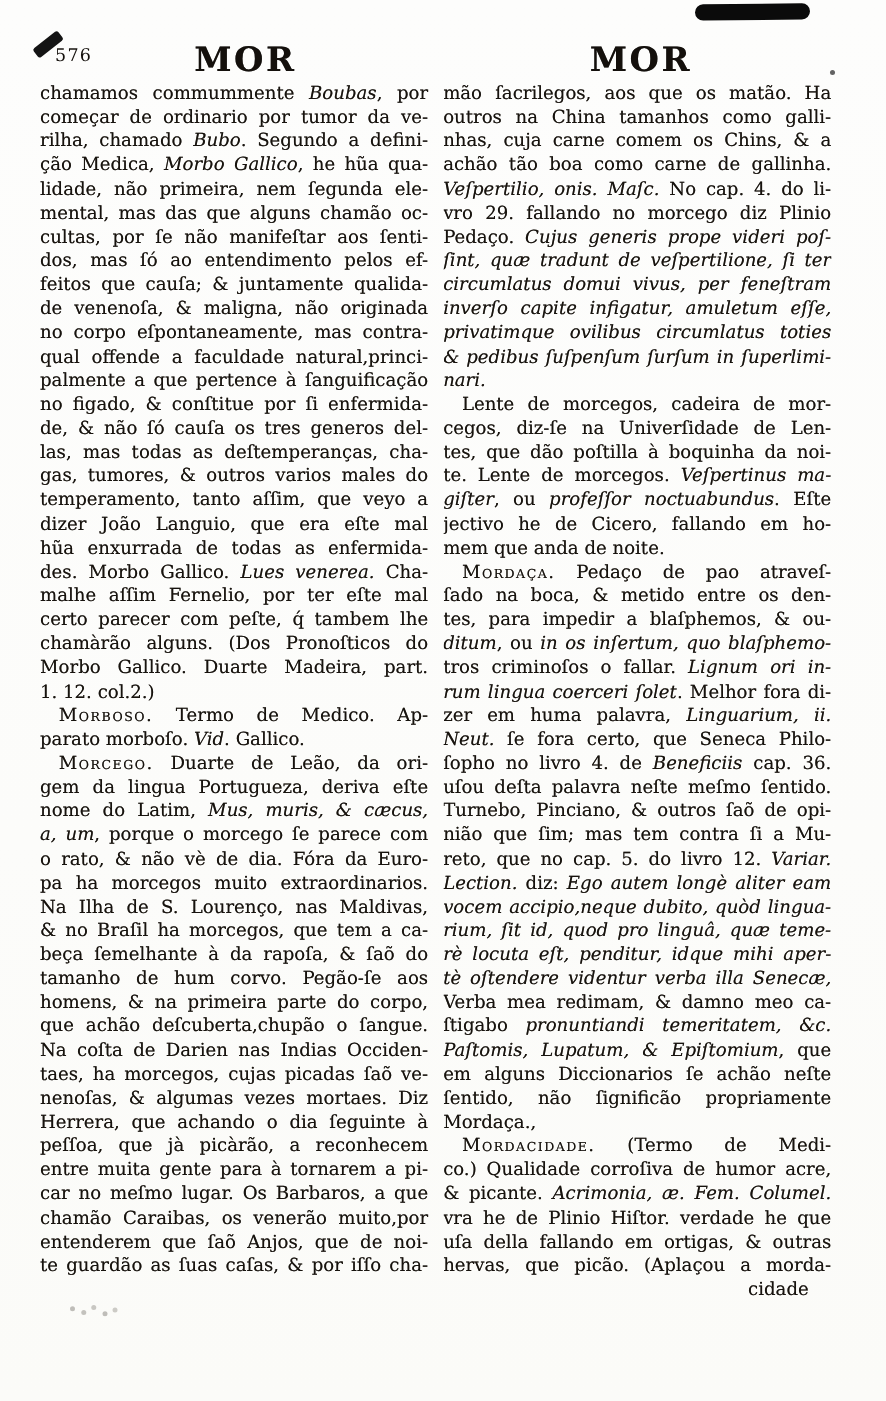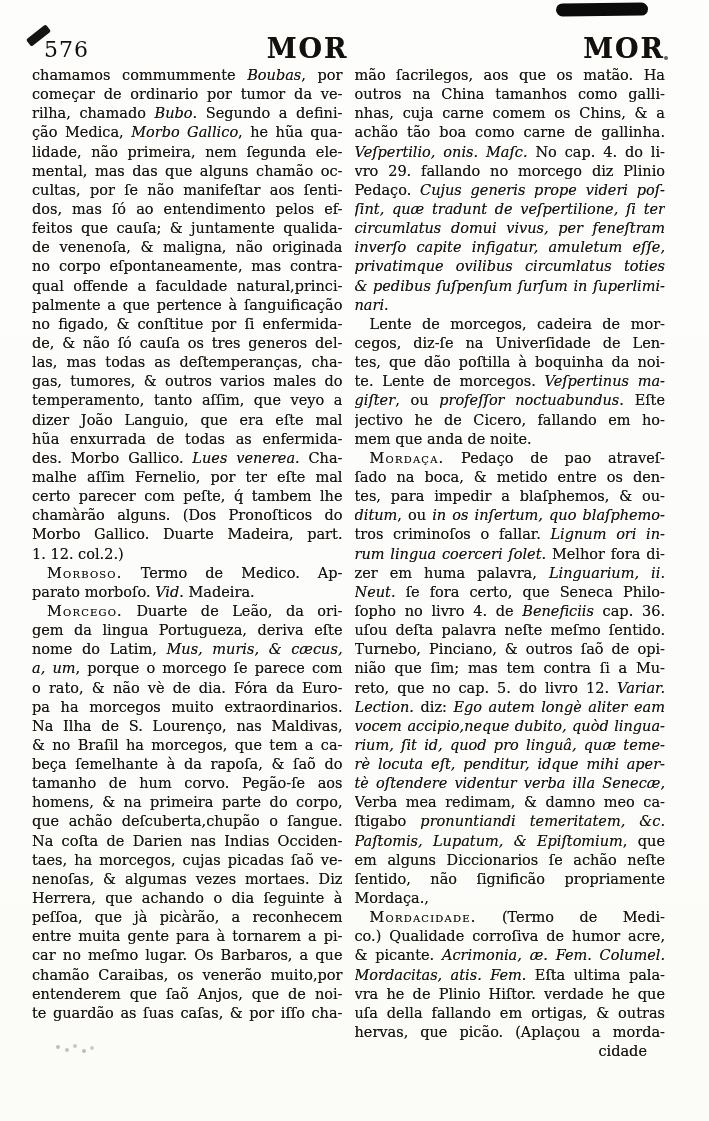--- a/index.html
+++ b/index.html
@@ -9,24 +9,24 @@
     margin:0;
     background:linear-gradient(180deg,#fdfdfc 0%,#fcfcfa 60%,#fbfbf8 100%);
     overflow:hidden;
     font-family:"DejaVu Serif","Liberation Serif",serif;
     color:#17130e;
   }
   
   .header{position:absolute;top:33px;left:0;right:0;height:32px;}
   .page-number{
     position:absolute;left:44px;top:4px;
-    font-size:22px;letter-spacing:1px;color:#14100c;
+    font-size:14px;letter-spacing:1px;color:#14100c;
   }
   .heads{position:absolute;left:44px;right:44px;top:0;display:flex;gap:12px;}
-  .head-cell{flex:1;text-align:right;}
+  .head-cell{flex:1;text-align:center;}
   .running-head{
     font-size:27px;font-weight:700;letter-spacing:2px;color:#14100c;
     text-shadow:0 0 0.5px rgba(0,0,0,.55);
   }
   
   .cols{position:absolute;top:66px;left:32px;right:44px;display:flex;gap:12px;}
   .col{flex:1;min-width:0;}
   .line{
     height:19.15px;overflow:hidden;
     font-size:14.5px;line-height:19.15px;
@@ -102,21 +102,21 @@
         <div class="line"><span>temperamento, tanto aſſim, que veyo a</span></div>
         <div class="line"><span>dizer João Languio, que era eſte mal</span></div>
         <div class="line"><span>hũa enxurrada de todas as enfermida-</span></div>
         <div class="line"><span>des. Morbo Gallico. </span><span class="it">Lues venerea.</span><span> Cha-</span></div>
         <div class="line"><span>malhe aſſim Fernelio, por ter eſte mal</span></div>
         <div class="line"><span>certo parecer com peſte, q́ tambem lhe</span></div>
         <div class="line"><span>chamàrão alguns. (Dos Pronoſticos do</span></div>
         <div class="line"><span>Morbo Gallico. Duarte Madeira, part.</span></div>
         <div class="line end"><span>1. 12. col.2.)</span></div>
         <div class="line in"><span class="sc">Morboso.</span><span> Termo de Medico. Ap-</span></div>
-        <div class="line end"><span>parato morboſo. </span><span class="it">Vid</span><span>. Madeira.</span></div>
+        <div class="line end"><span>parato morboſo. </span><span class="it">Vid</span><span>. Gallico.</span></div>
         <div class="line in"><span class="sc">Morcego.</span><span> Duarte de Leão, da ori-</span></div>
         <div class="line"><span>gem da lingua Portugueza, deriva eſte</span></div>
         <div class="line"><span>nome do Latim, </span><span class="it">Mus, muris, &amp; cæcus,</span></div>
         <div class="line"><span class="it">a, um</span><span>, porque o morcego ſe parece com</span></div>
         <div class="line"><span>o rato, &amp; não vè de dia. Fóra da Euro-</span></div>
         <div class="line"><span>pa ha morcegos muito extraordinarios.</span></div>
         <div class="line"><span>Na Ilha de S. Lourenço, nas Maldivas,</span></div>
         <div class="line"><span>&amp; no Braſil ha morcegos, que tem a ca-</span></div>
         <div class="line"><span>beça ſemelhante à da rapoſa, &amp; ſaõ do</span></div>
         <div class="line"><span>tamanho de hum corvo. Pegão-ſe aos</span></div>
@@ -174,21 +174,20 @@
         <div class="line"><span class="it">tè oſtendere videntur verba illa Senecæ,</span></div>
         <div class="line"><span>Verba mea redimam, &amp; damno meo ca-</span></div>
         <div class="line"><span>ſtigabo </span><span class="it">pronuntiandi temeritatem, &amp;c.</span></div>
         <div class="line"><span class="it">Paſtomis, Lupatum, &amp; Epiſtomium</span><span>, que</span></div>
         <div class="line"><span>em alguns Diccionarios ſe achão neſte</span></div>
         <div class="line"><span>ſentido, não ſignificão propriamente</span></div>
         <div class="line end"><span>Mordaça.,</span></div>
         <div class="line in"><span class="sc">Mordacidade.</span><span> (Termo de Medi-</span></div>
         <div class="line"><span>co.) Qualidade corroſiva de humor acre,</span></div>
         <div class="line"><span>&amp; picante. </span><span class="it">Acrimonia, æ. Fem. Columel.</span></div>
-        <div class="line"><span class="it">Mordacitas, atis. Fem.</span><span> Eſta ultima pala-</span></div>
         <div class="line"><span>vra he de Plinio Hiſtor. verdade he que</span></div>
         <div class="line"><span>uſa della fallando em ortigas, &amp; outras</span></div>
         <div class="line"><span>hervas, que picão. (Aplaçou a morda-</span></div>
         <div class="line cw"><span>cidade</span></div>
       </div>
   </div>
 
 </div>
 
 </body></html>

